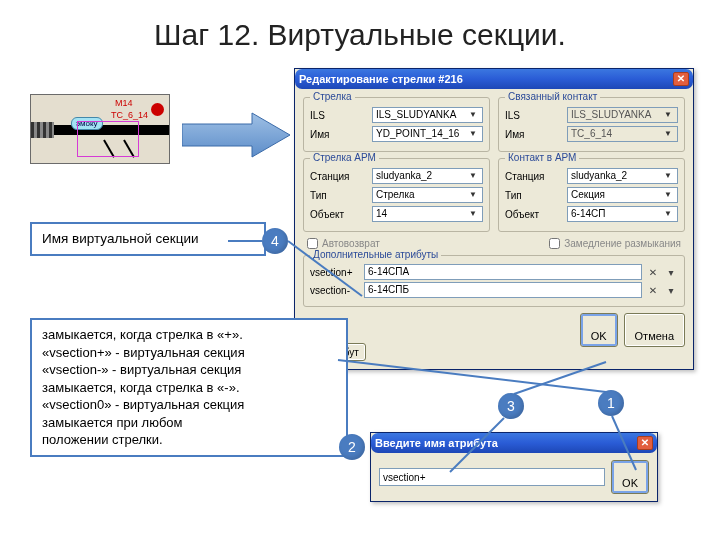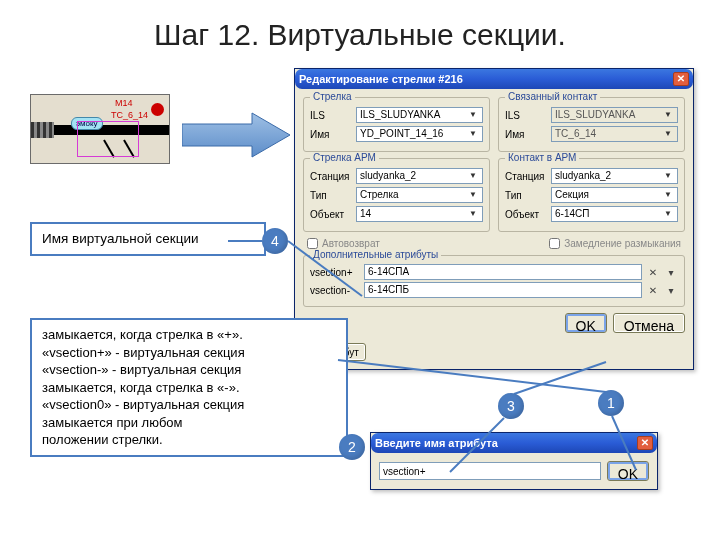--- a/index.html
+++ b/index.html
@@ -102,21 +102,21 @@
   .win-body { padding:6px 8px 8px 8px; position:relative; height:calc(100% - 20px); }
   .gb {
     border:1px solid #b9b5a3; border-radius:3px;
     padding:6px 6px 6px 6px; margin:2px 0 4px 0;
     position:relative;
   }
   .gb > .gb-title {
     position:absolute; top:-7px; left:6px; background:#ece9d8;
     padding:0 3px; color:#2b4a98; font-size:10px;
   }
-  .row { display:flex; align-items:center; margin:3px 0; gap:4px;}
+  .row { display:flex; align-items:center; margin:3px 0; gap:20px;}
   .row label { width:42px; color:#000; }
   .ctl {
     flex:1; height:16px; border:1px solid #7f9db9; background:#fff;
     padding:0 3px; line-height:14px; font-size:10px;
     display:flex; align-items:flex-end; justify-content:space-between;
   }
   .ctl.disabled { background:#ece9d8; color:#555; }
   .ctl .caret { font-size:8px; color:#333; padding:0 2px;}
   .upper { display:flex; gap:8px; }
   .upper > .gb { flex:1; }
@@ -128,30 +128,30 @@
   .attr-row { display:flex; align-items:center; margin:2px 0; gap:4px;}
   .attr-row label { width:50px; }
   .attr-row .ctl { flex:1; }
   .xdel {
     width:14px; height:14px; display:flex; align-items:center;
     justify-content:center; color:#444; font-size:10px; cursor:pointer;
   }
 
   .btn {
     border:1px solid #7a7a57; background:#ece9d8;
-    border-radius:3px; height:20px; padding:4px 10px;
-    font-size:14px;
+    border-radius:3px; height:20px; padding:16px 10px;
+    font-size:11px;
     box-shadow: inset 0 0 0 1px #fff;
   }
   .btn.primary { box-shadow: inset 0 0 0 2px #7aa3e8, inset 0 0 0 1px #fff; }
   .btn-row { display:flex; gap:6px; justify-content:flex-end; margin-top:6px;}
   .btn-add { position:absolute; left:12px; bottom:8px; font-size:10px; height:18px; padding:0 6px;}
 
   
-  .win-small { left:370px; top:432px; width:288px; height:58px; }
+  .win-small { left:370px; top:432px; width:288px; height:70px; }
   .win-small .win-body { padding:10px 8px; display:flex; align-items:center; gap:6px;}
   .win-small .ctl { flex:1; height:18px;}
   .win-small .btn { height:20px; }
 
   
   .callout {
     position:absolute;
     border:2px solid #4a7cc0;
     background:#fff;
     padding:6px 10px;

